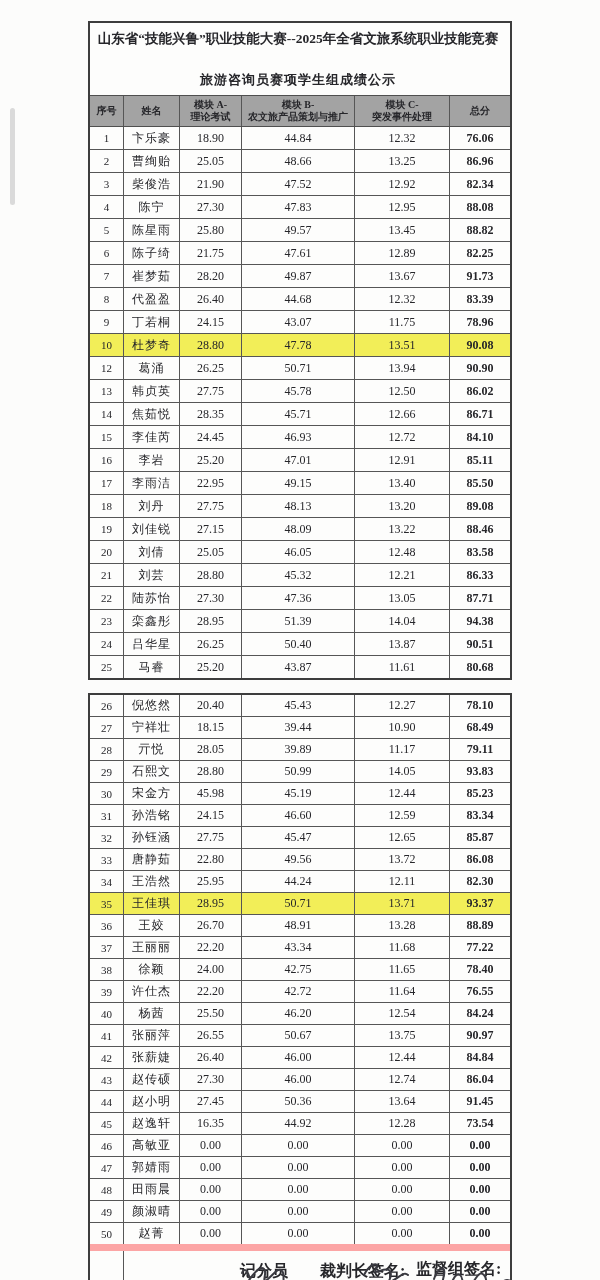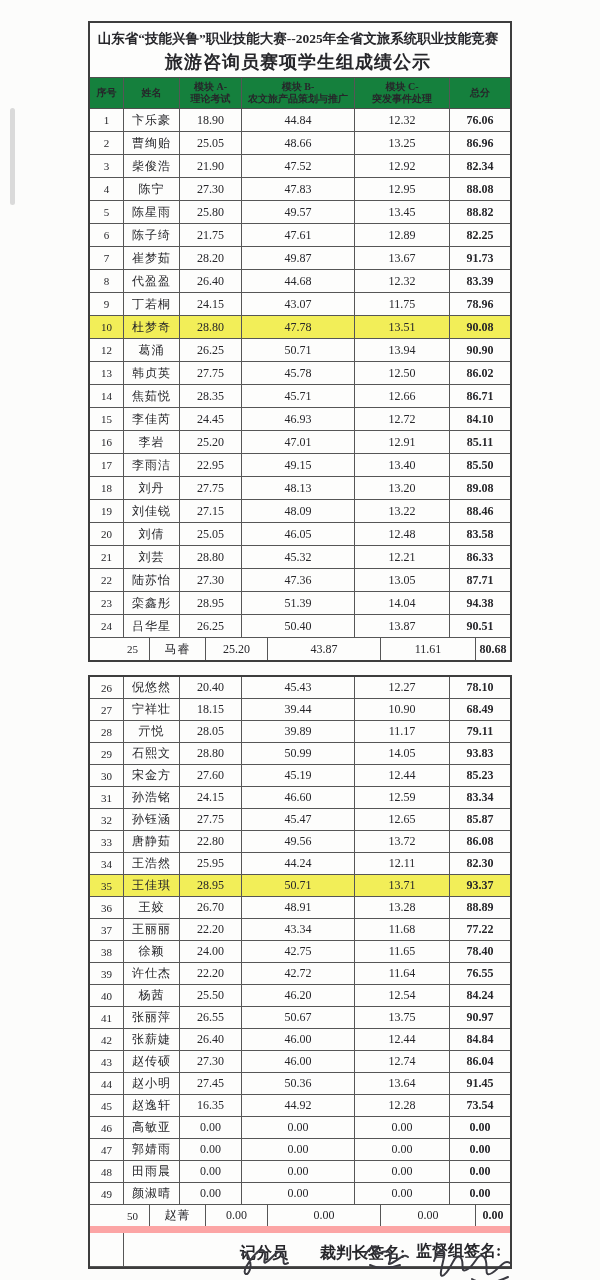--- a/index.html
+++ b/index.html
@@ -33,37 +33,37 @@
   .title-block{
     border-bottom:1px solid #4f4f4f;
     padding:7px 6px 6px 2px;
     text-align:center;
   }
   .title-l1{
     font-weight:bold;font-size:13.5px;line-height:17px;letter-spacing:0px;
     white-space:nowrap;
   }
   .title-l2{
-    font-weight:bold;font-size:18px;line-height:18px;margin-top:6px;
+    font-weight:bold;font-size:13px;line-height:18px;margin-top:24px;
     letter-spacing:1px;
   }
-  .thead{border-bottom:1px solid #4f4f4f;background:#15803d;}
+  .thead{border-bottom:1px solid #4f4f4f;background:#a3a3a3;}
   .hcell{
     border-right:1px solid #565656;
     display:flex;flex-direction:column;justify-content:center;align-items:center;
     height:30px;box-sizing:border-box;
     font-weight:bold;font-size:10px;line-height:12px;
     text-align:center;
     overflow:hidden;
   }
   .hcell:last-child{border-right:none;}
   .hcell .hline:empty{display:none;}
   .trow{height:22px;border-bottom:1px solid #565656;}
   .t2 .trow{height:21px;}
-  .tbody .trow:last-child{border-bottom:none;padding-left:26px;}
+  .tbody .trow:last-child{border-bottom:none;}
   .t2 .trow:last-child{border-bottom:7px solid #fca5a5;}
   .tcell{
     border-right:1px solid #565656;
     box-sizing:border-box;
     display:flex;align-items:center;justify-content:center;
     font-size:12px;
     overflow:hidden;white-space:nowrap;
   }
   .tcell:last-child{border-right:none;font-weight:bold;}
   .tcell.c0{font-size:11px;}
@@ -348,21 +348,21 @@
           <div class="tcell c0">29</div>
           <div class="tcell c1">石熙文</div>
           <div class="tcell c2">28.80</div>
           <div class="tcell c3">50.99</div>
           <div class="tcell c4">14.05</div>
           <div class="tcell c5">93.83</div>
         </div>
         <div class="trow grid">
           <div class="tcell c0">30</div>
           <div class="tcell c1">宋金方</div>
-          <div class="tcell c2">27.60</div>
+          <div class="tcell c2">45.98</div>
           <div class="tcell c3">45.19</div>
           <div class="tcell c4">12.44</div>
           <div class="tcell c5">85.23</div>
         </div>
         <div class="trow grid">
           <div class="tcell c0">31</div>
           <div class="tcell c1">孙浩铭</div>
           <div class="tcell c2">24.15</div>
           <div class="tcell c3">46.60</div>
           <div class="tcell c4">12.59</div>

